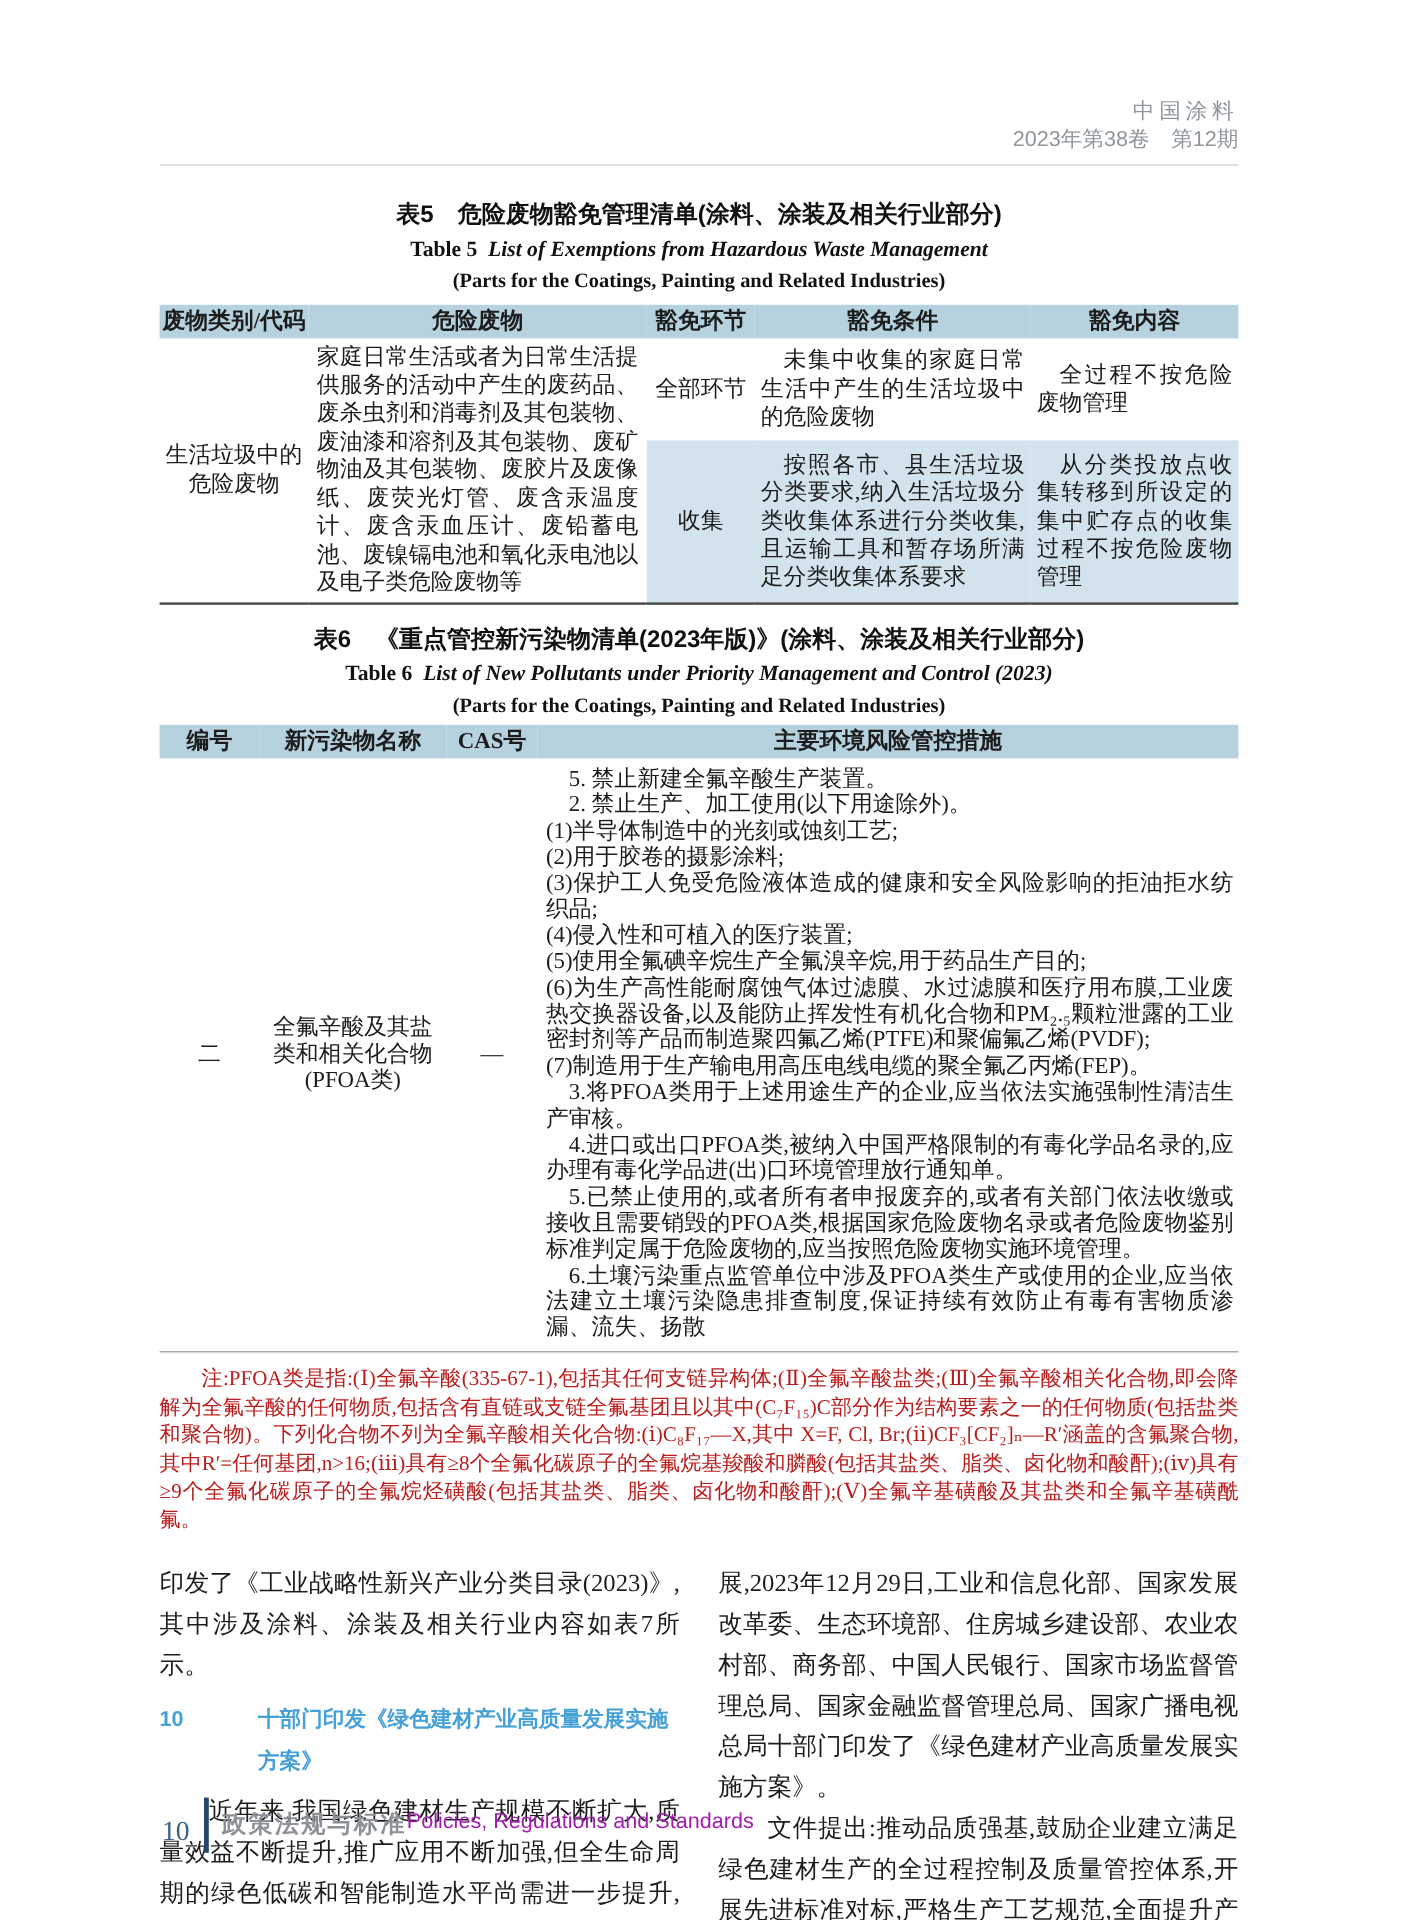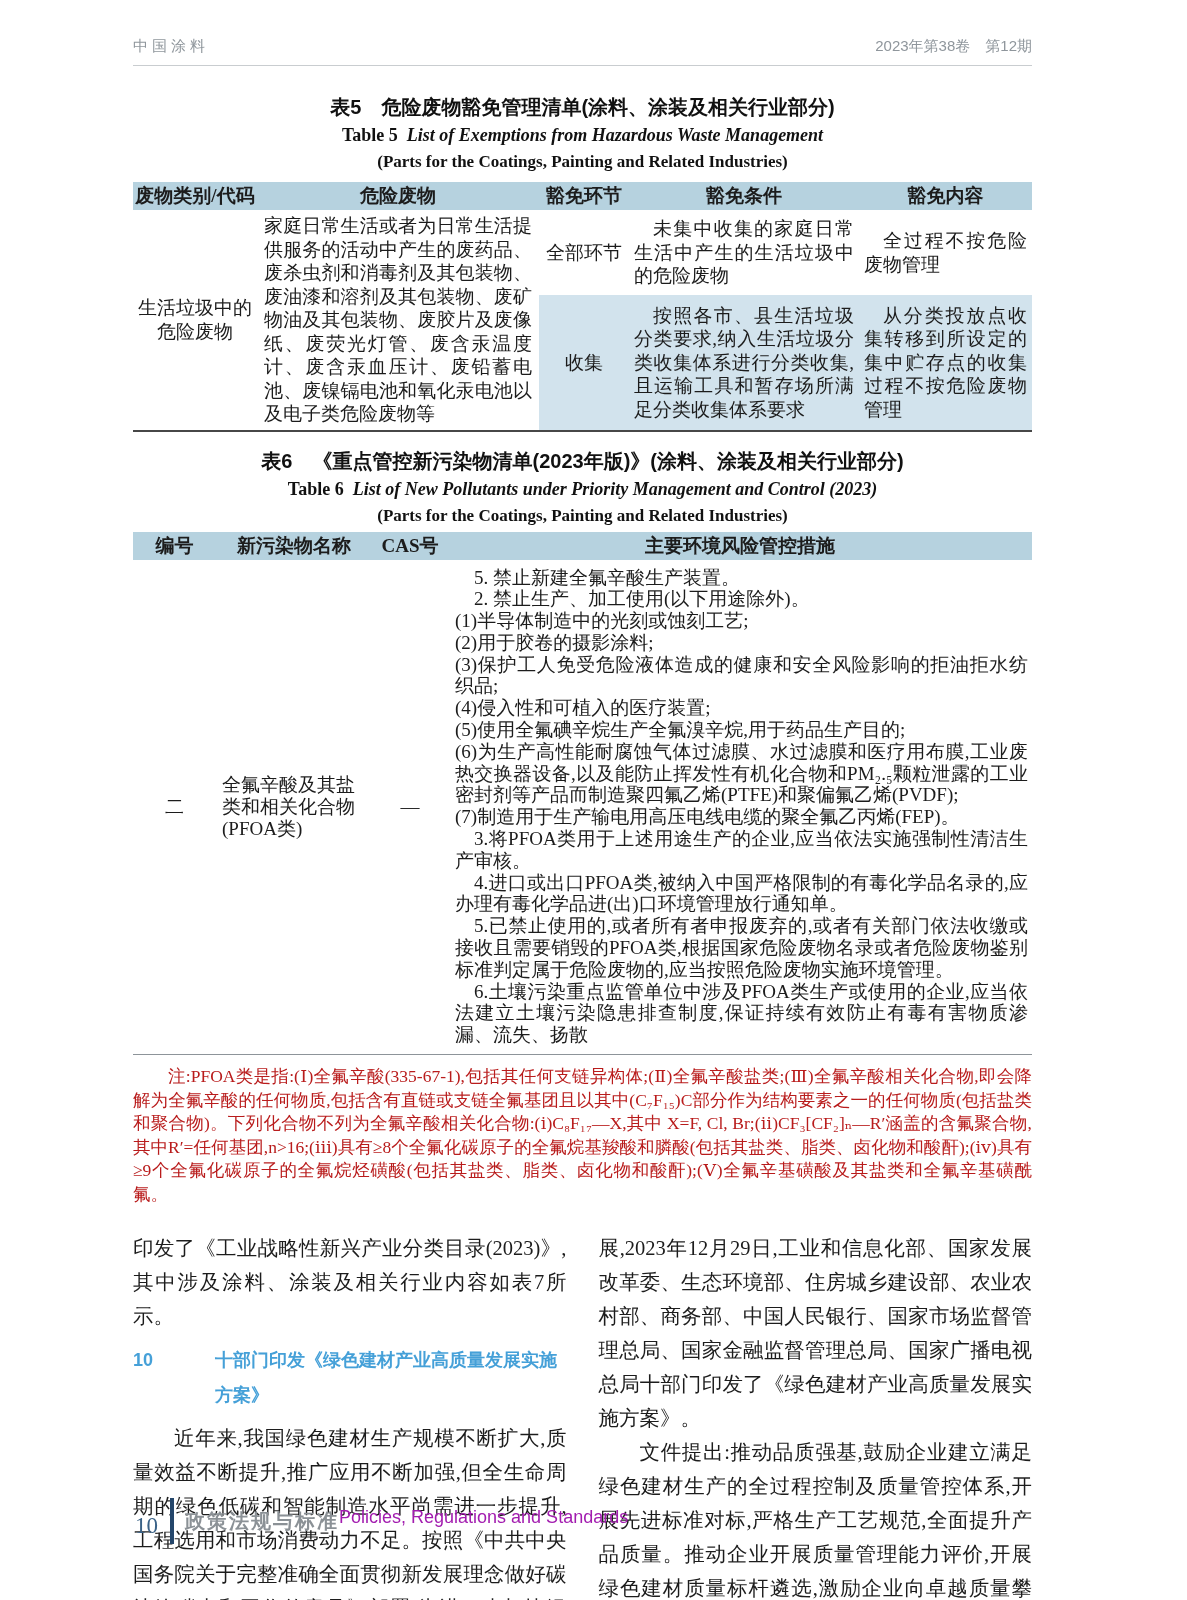--- a/index.html
+++ b/index.html
@@ -2,22 +2,22 @@
 <html><head>
 <meta charset="utf-8">
 <style>
   html,body{margin:0;padding:0;}
   .page{position:relative;width:1187px;height:1600px;background:#ffffff;overflow:hidden;
         font-family:"Liberation Serif","DejaVu Serif",serif;color:#1c1c1c;}
   .content{position:absolute;left:133px;top:0;width:899px;}
 
   
   .runhead{display:flex;justify-content:space-between;align-items:flex-end;
-           margin-top:37px;padding-bottom:9px;border-bottom:1px solid #c9cdd0;
-           font-family:"Liberation Sans","DejaVu Sans",sans-serif;color:#8f969c;font-size:15px;}
+           margin-top:80px;padding-bottom:9px;border-bottom:1px solid #c9cdd0;
+           font-family:"Liberation Sans","DejaVu Sans",sans-serif;color:#8f969c;font-size:18px;flex-direction:column;}
   .runhead .jname{letter-spacing:4px;}
 
   
   .tbl-titles{text-align:center;margin-top:26px;}
   .tbl-titles .cn{font-family:"Liberation Sans","DejaVu Sans",sans-serif;font-weight:bold;
                   font-size:20px;line-height:30px;color:#111;}
   .tbl-titles .en{font-size:18px;line-height:27px;font-weight:bold;color:#111;}
   .tbl-titles .en i{font-style:italic;}
   .tbl-titles .en3{font-size:17px;line-height:25px;font-weight:bold;color:#111;}
 
@@ -28,21 +28,21 @@
   .t5 td{line-height:23.5px;}
   .t5 .cat{text-align:center;padding:2px 2px;}
   .t5 .hw{text-align:justify;text-justify:inter-character;padding:4px 7px;font-family:Liberation Serif, serif;}
   .t5 .stage{text-align:center;margin-left:38px;}
   .t5 .cond,.t5 .cont{text-align:justify;text-justify:inter-character;text-indent:1em;padding:6px 5px;}
   .t5 tr.hl td{background:#d2e3ed;}
 
   .t6{margin-top:4px;border-bottom:1.5px solid #8d9499;}
   .t6 td{line-height:21.8px;}
   .t6 .no,.t6 .cas{text-align:center;}
-  .t6 .name{text-align:left;padding:2px 6px;}
+  .t6 .name{text-align:center;padding:2px 6px;}
   .t6 .meas{padding:7px 4px 8px 7px;}
   .m{text-align:justify;text-justify:inter-character;}
   .m.ind{text-indent:1em;}
 
   
   .note{margin-top:10px;color:#b91c1c;font-size:17.5px;line-height:23.6px;
         text-align:justify;text-justify:inter-character;text-indent:2em;}
 
   
   .cols{display:flex;margin-top:24px;gap:32px;}

